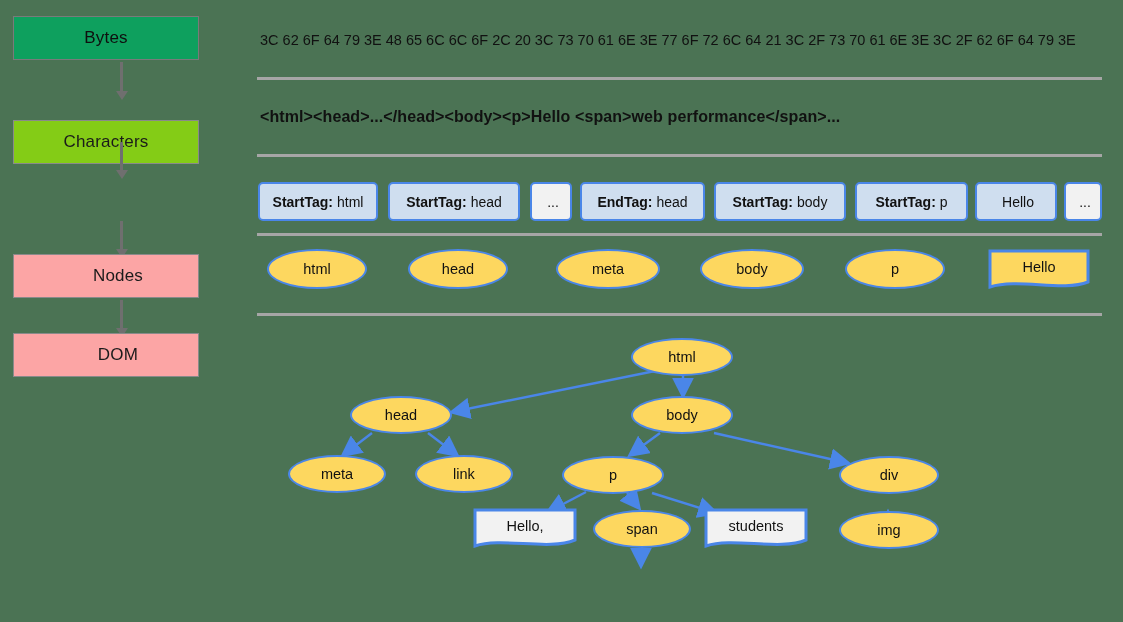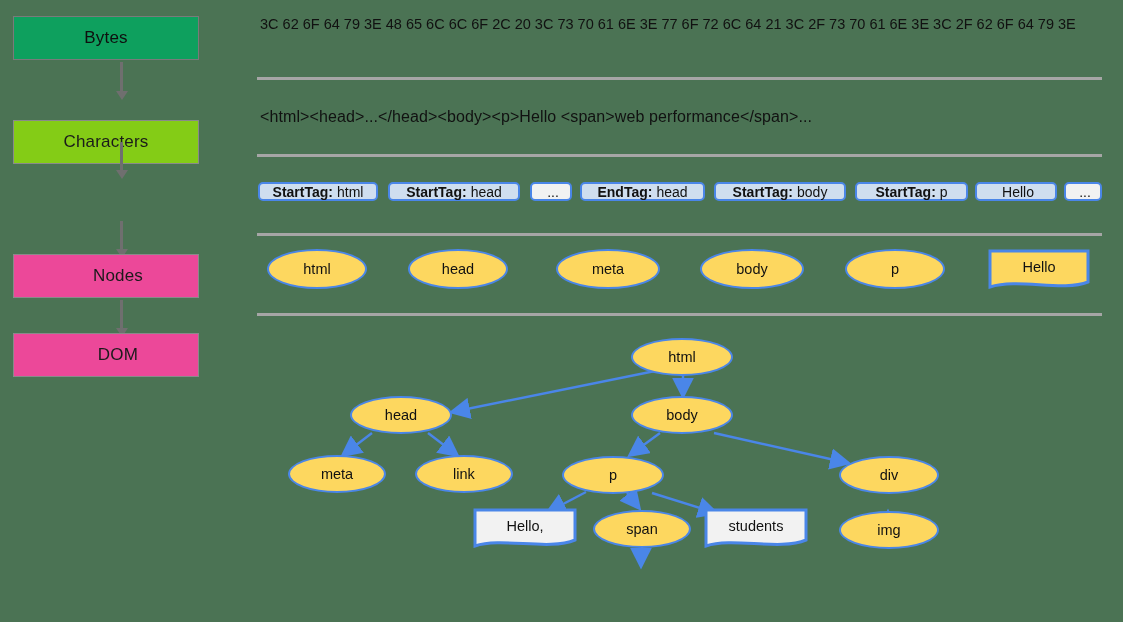--- a/index.html
+++ b/index.html
@@ -17,49 +17,49 @@
     position:absolute;
     left:13px;width:186px;height:44px;
     border:1px solid #8a8a8a;
     box-sizing:border-box;
     display:flex;align-items:center;justify-content:center;
     font-size:17px;color:#1b1b1b;
     letter-spacing:.2px;
   }
   .stage-box.green{background:#0ea05e;color:#0f0f0f;border-color:#7a7a7a;}
   .stage-box.blue{background:#84cc16;margin-top:24px;}
-  .stage-box.yellow{background:#ec4899;padding-left:24px;}
+  .stage-box.yellow{background:#fca5a5;padding-left:24px;}
 
   .flow-arrow{
     position:absolute;left:120px;width:3px;
     background:#6f6f6f;
   }
   .flow-arrow:after{
     content:"";position:absolute;left:-4.5px;bottom:-8px;
     width:0;height:0;
     border-left:6px solid transparent;
     border-right:6px solid transparent;
     border-top:9px solid #6f6f6f;
   }
 
   
   .hr{
     position:absolute;height:3px;background:#a6a6a6;left:257px;width:845px;
   }
   .code-text{
-    position:absolute;color:#111;font-size:14.5px;line-height:24px;
+    position:absolute;color:#111;font-size:14.5px;line-height:24px;margin-top:16px;
   }
   .char-text{
-    position:absolute;color:#111;font-size:16px;font-weight:normal;
+    position:absolute;color:#111;font-size:16px;font-weight:bold;
     letter-spacing:.1px;
   }
 
   
   .token{
-    position:absolute;top:182px;height:19px;
+    position:absolute;top:182px;height:39px;
     box-sizing:border-box;
     border:2px solid #4a86e8;border-radius:5px;
     background:#cfdeef;
     display:flex;align-items:center;justify-content:center;
     font-size:14px;color:#111;white-space:nowrap;
   }
   .token.plain{background:#f2f2f2;}
   .token b{font-weight:bold;margin-right:4px;}
 
   

